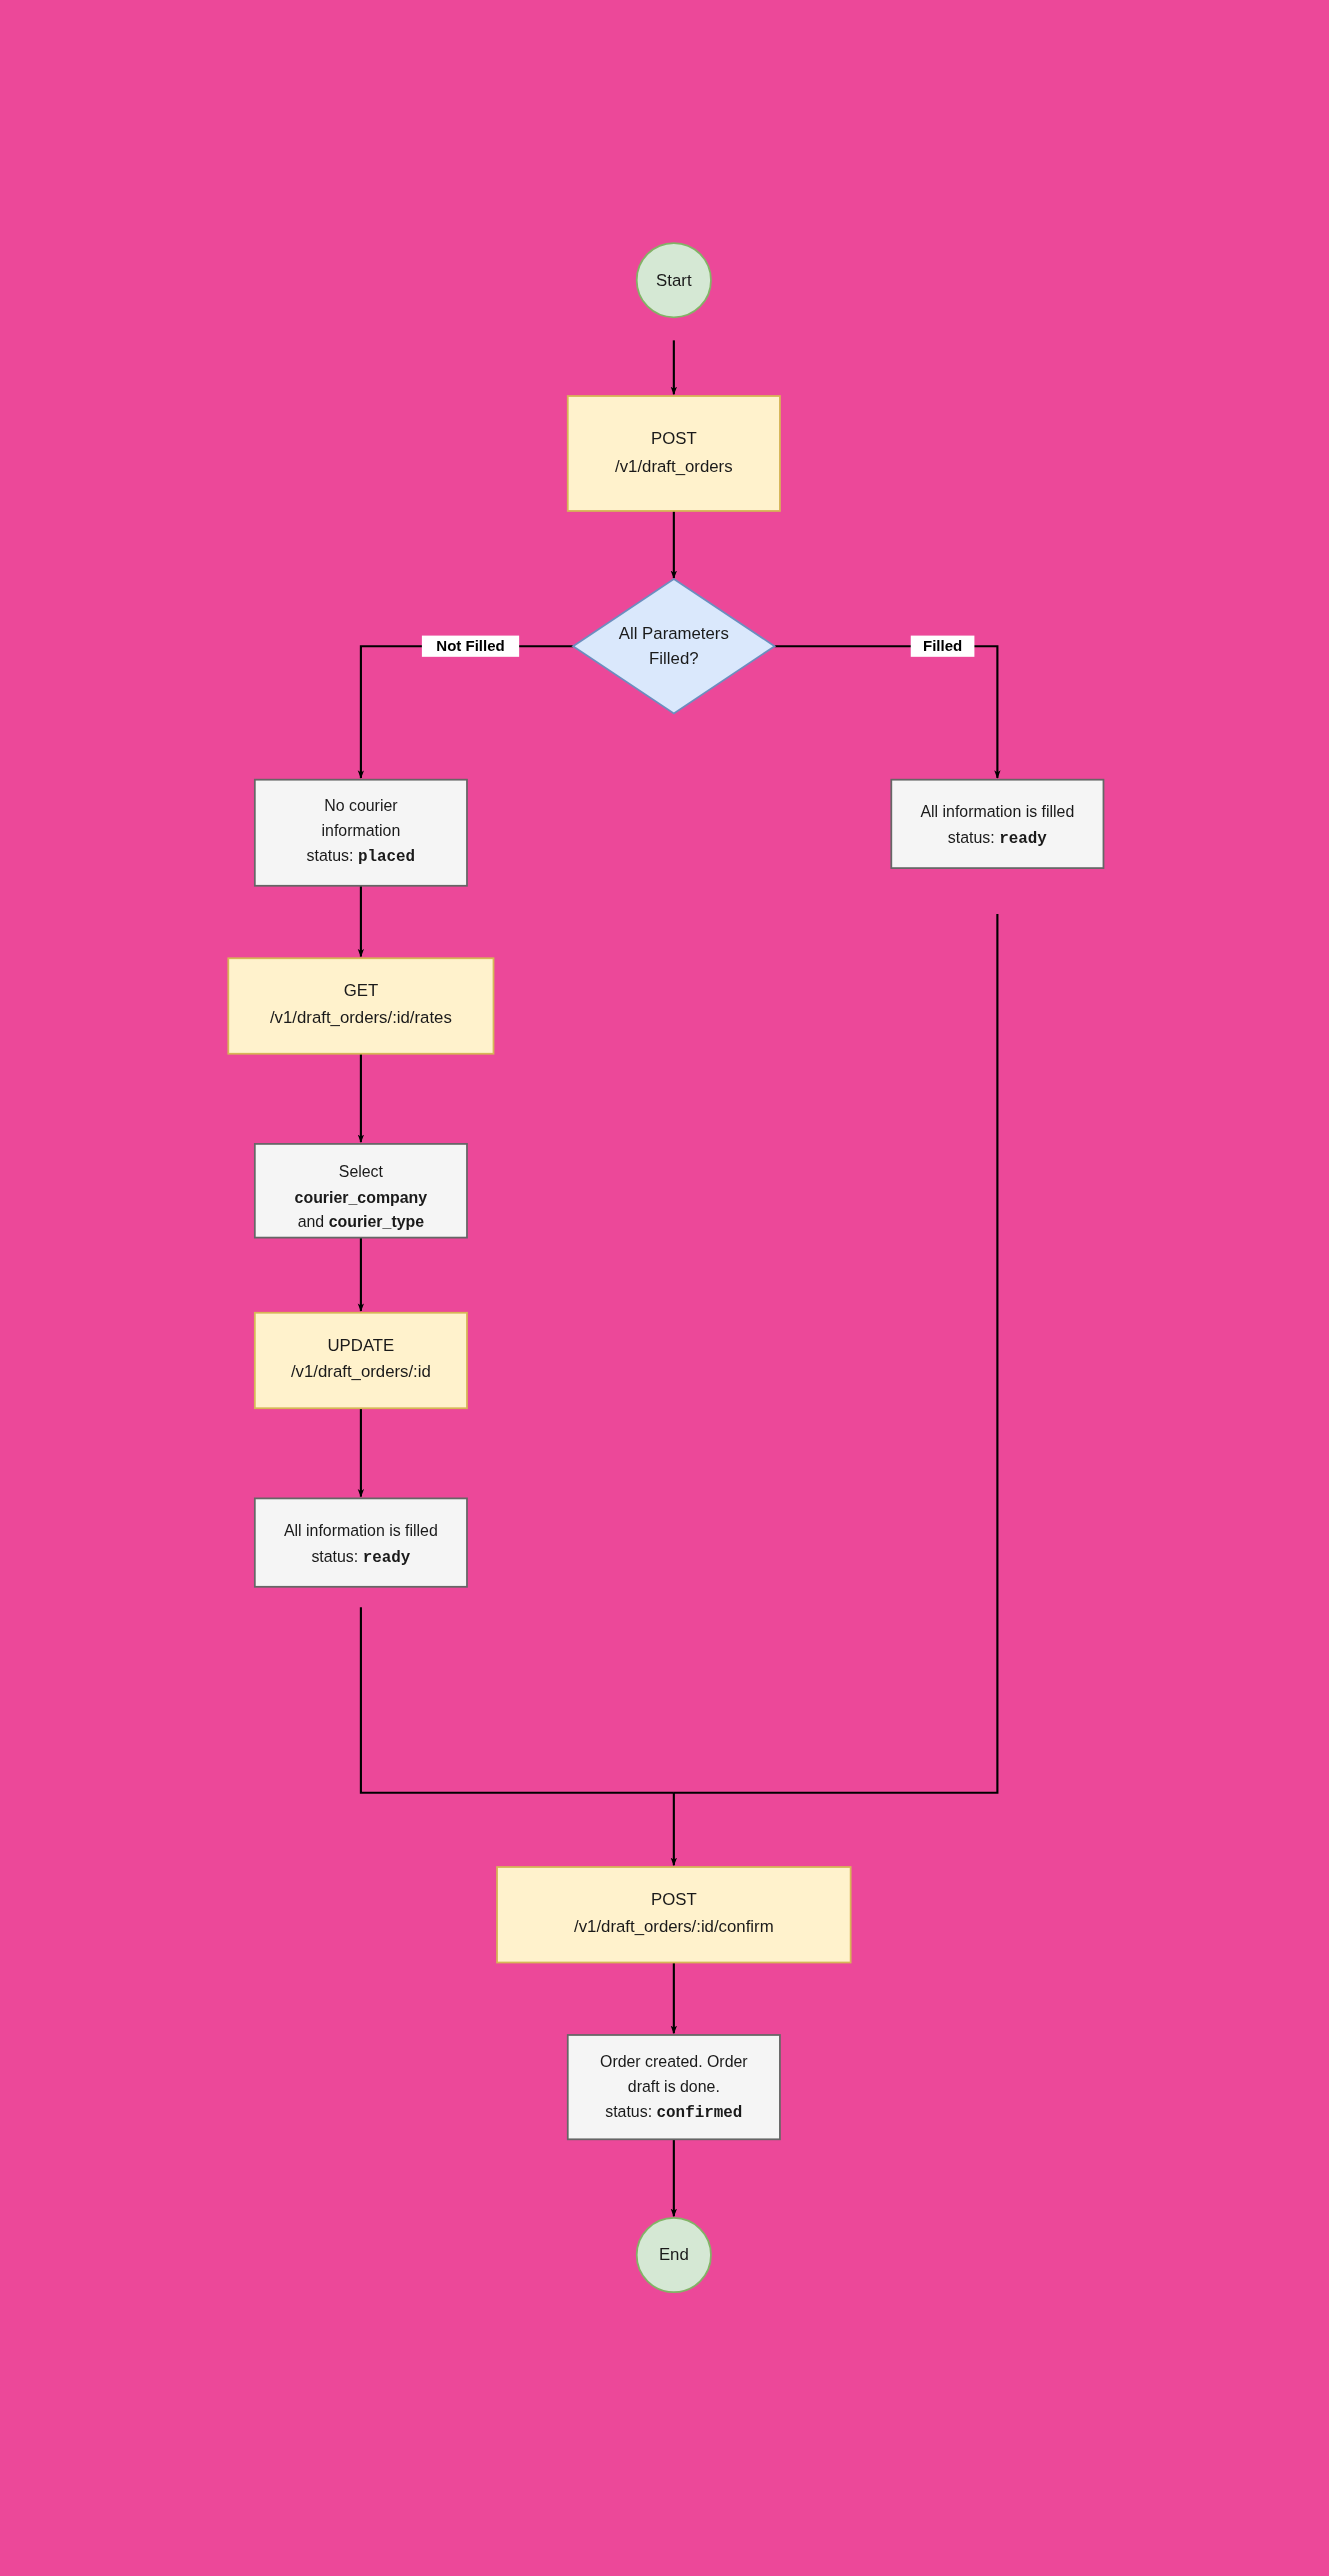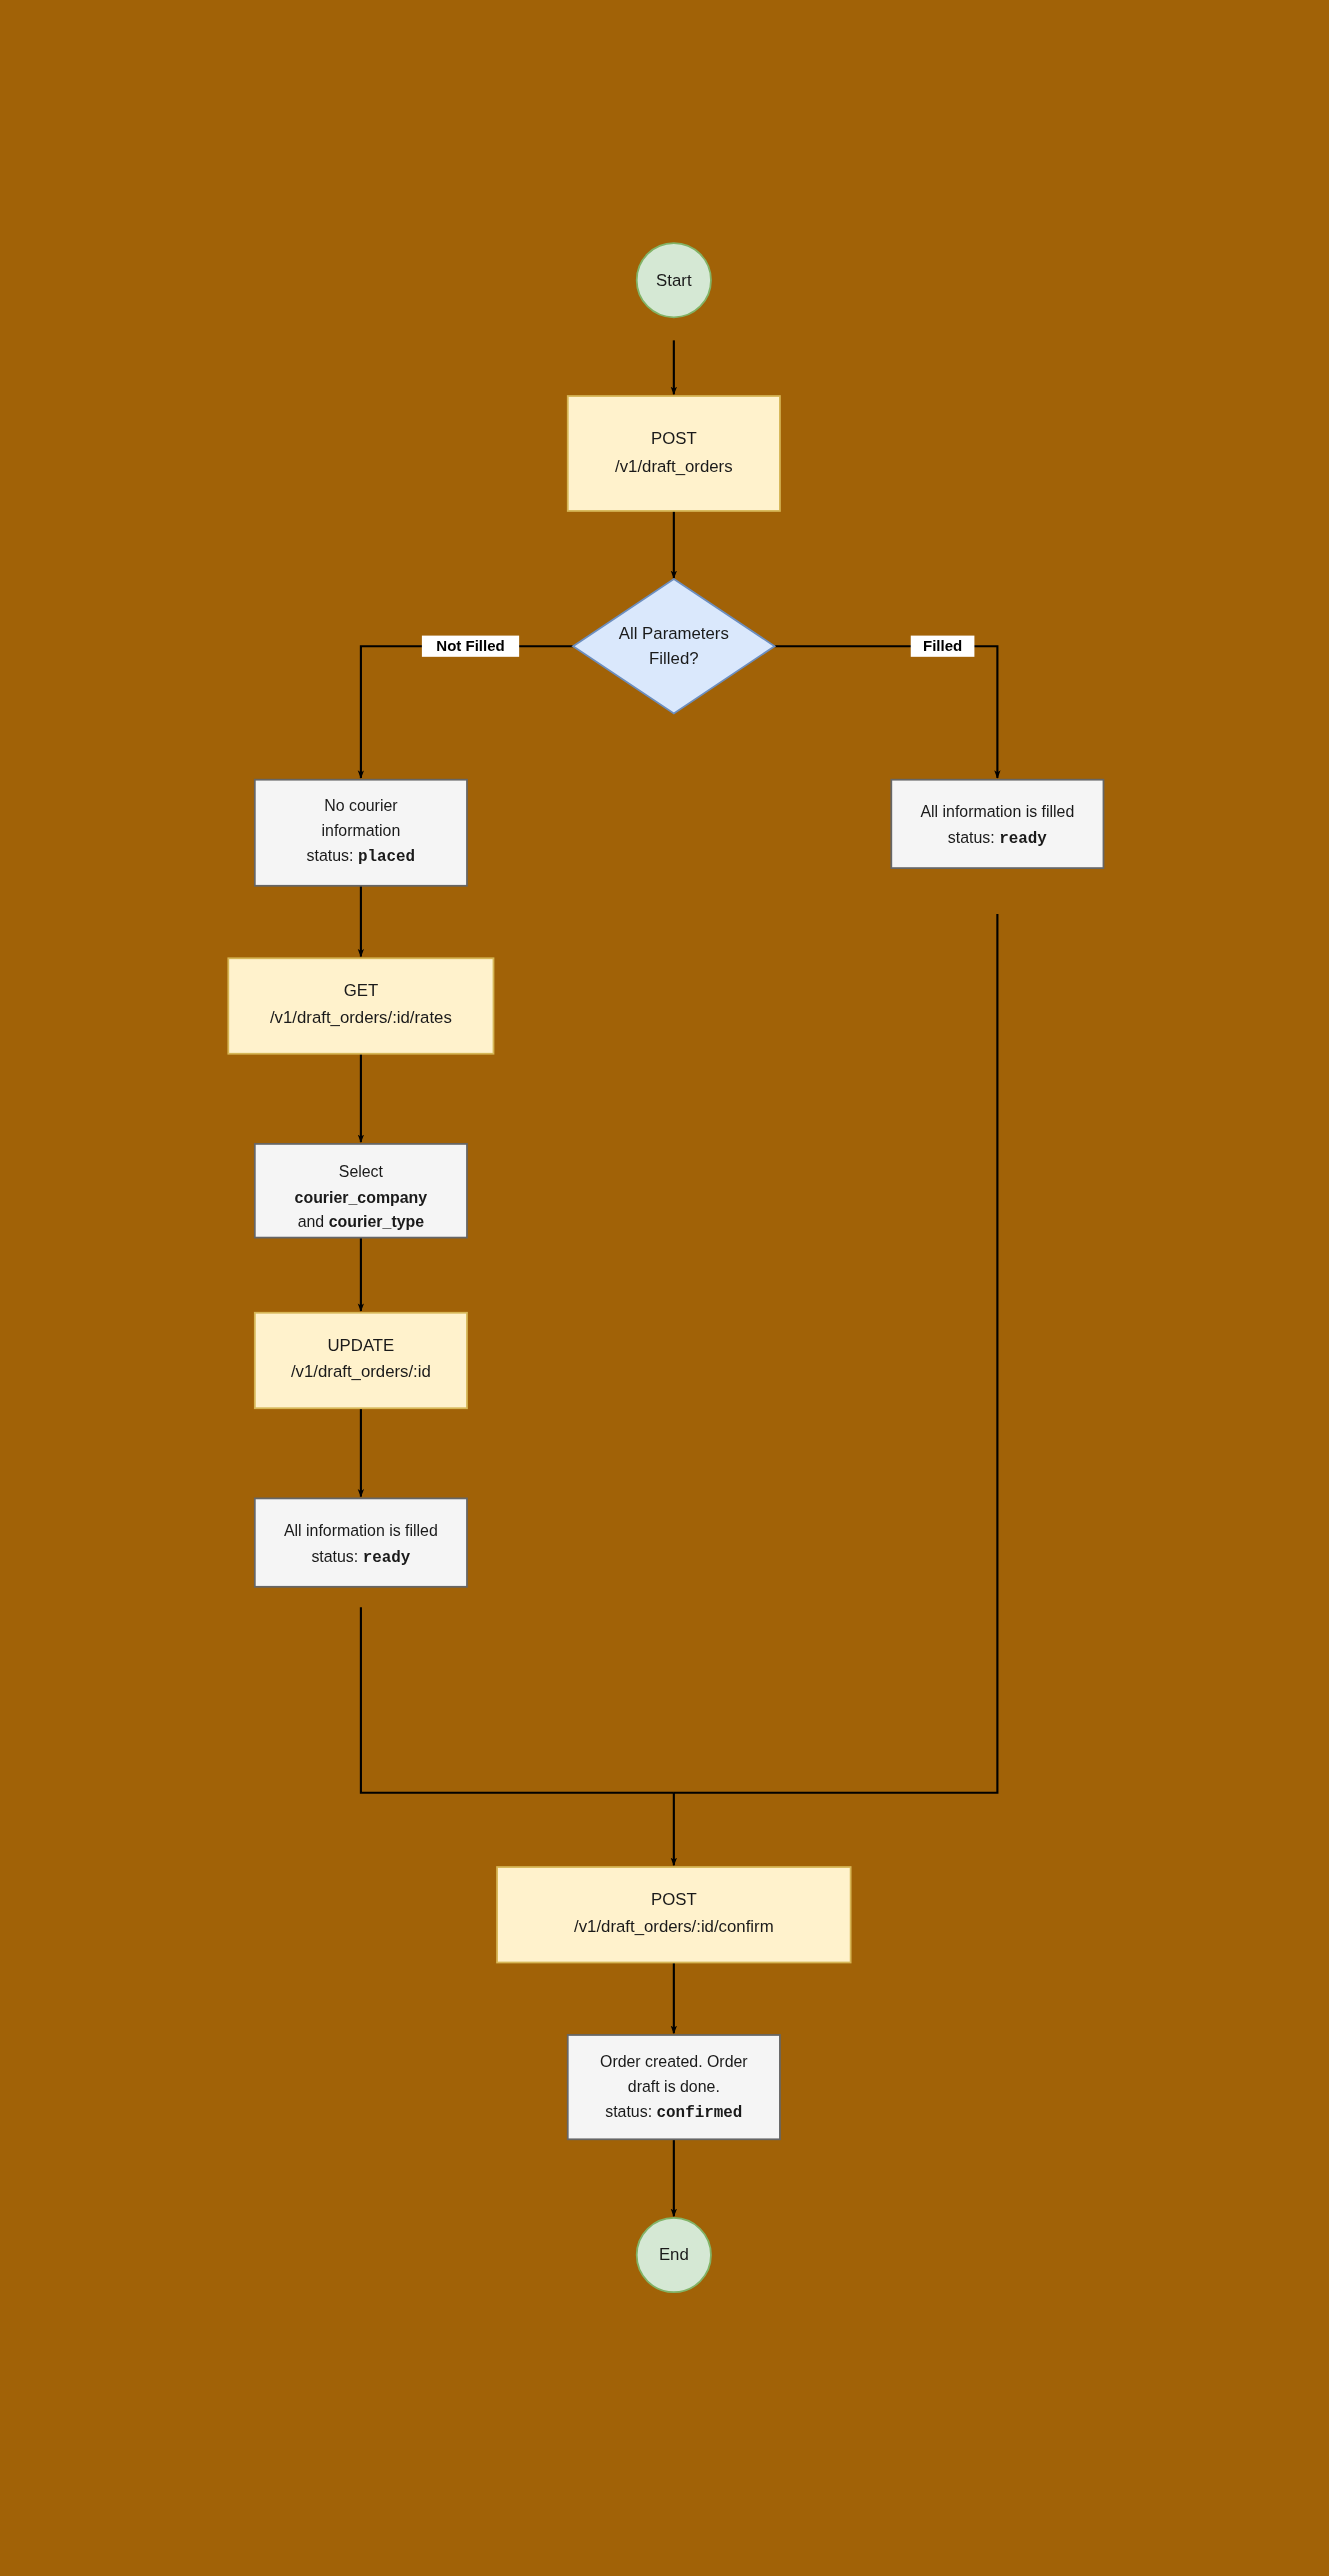--- a/index.html
+++ b/index.html
@@ -10,21 +10,21 @@
   body {
     width: 1330px;
     height: 2576px;
     font-family: "Liberation Sans", sans-serif;
     overflow: hidden;
   }
   #flowchart-root {
     position: relative;
     width: 1330px;
     height: 2576px;
-    background: #a16207;
+    background: #ec4899;
   }
   svg#flow-svg {
     position: absolute;
     top: 0;
     left: 0;
     width: 1330px;
     height: 2576px;
     display: block;
   }
   .node-label {

